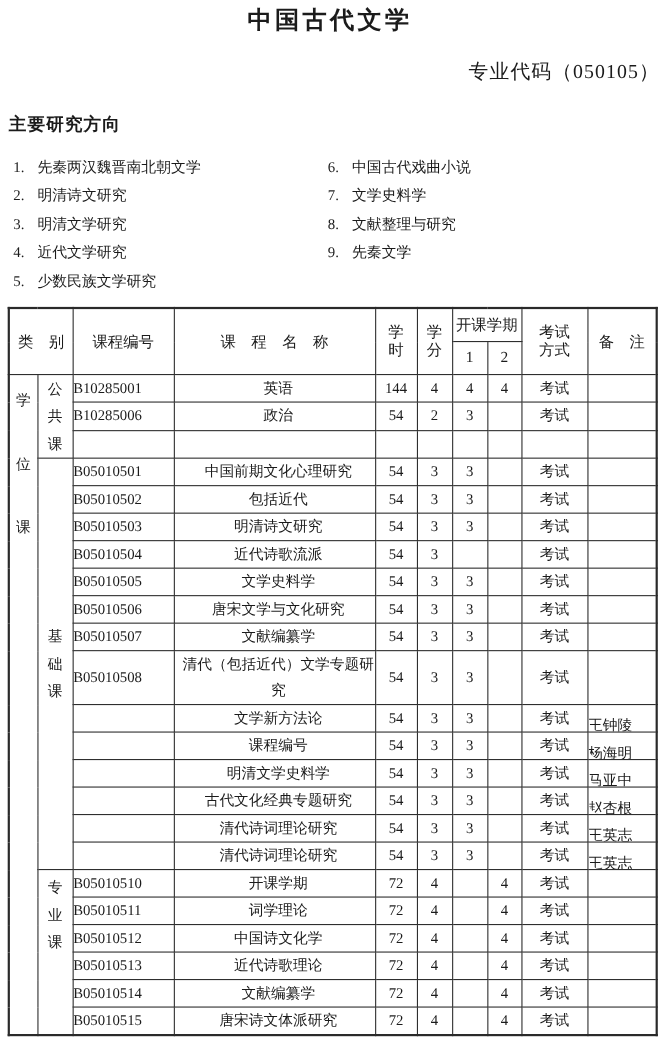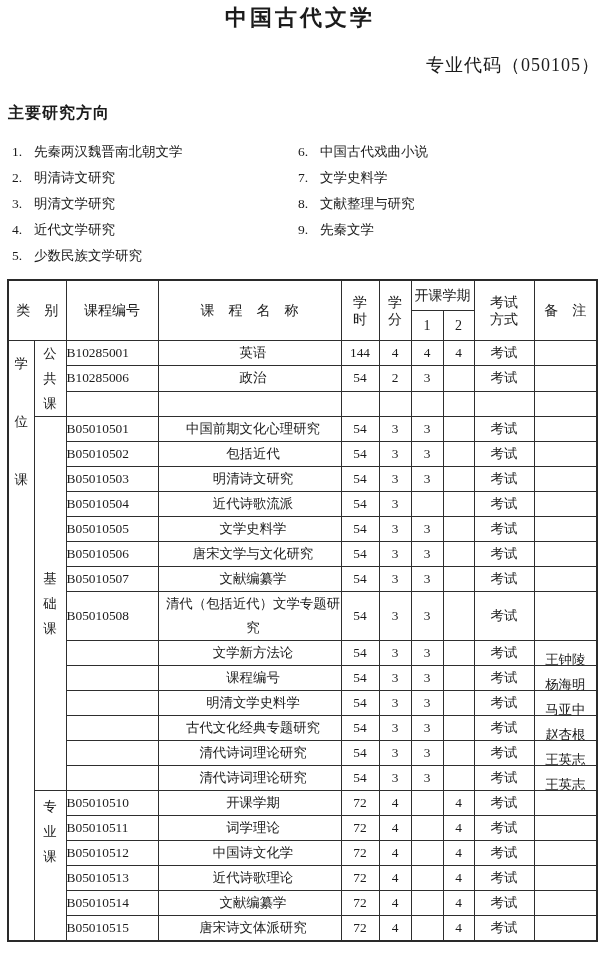--- a/index.html
+++ b/index.html
@@ -57,21 +57,21 @@
     height:29px;
   }
   .prewrap{white-space:pre-line;line-height:17px;}
   .curriculum tbody td{
     height:24px;line-height:24px;
     font-size:13.4px;
   }
   td.cell-code{text-align:left;}
   td.cell-name{text-align:center;padding-left:7px;margin-top:16px;}
   td.cell-num{text-align:center;}
-  td.cell-remark{text-align:center;}
+  td.cell-remark{border-radius:12px;}
   .remark-text{position:relative;top:7px;display:inline-block;}
 
   td.vlabel{text-align:center;font-size:13.5px;vertical-align:middle;}
   td.vlabel .vchar{display:block;line-height:25px;}
   td.vlabel-main{vertical-align:top;padding-top:16px;}
   td.vlabel-main .vchar{line-height:14px;margin-bottom:44px;}
   td.vlabel-top{vertical-align:top;padding-top:3px;}
 </style>
 </head>
 <body>

